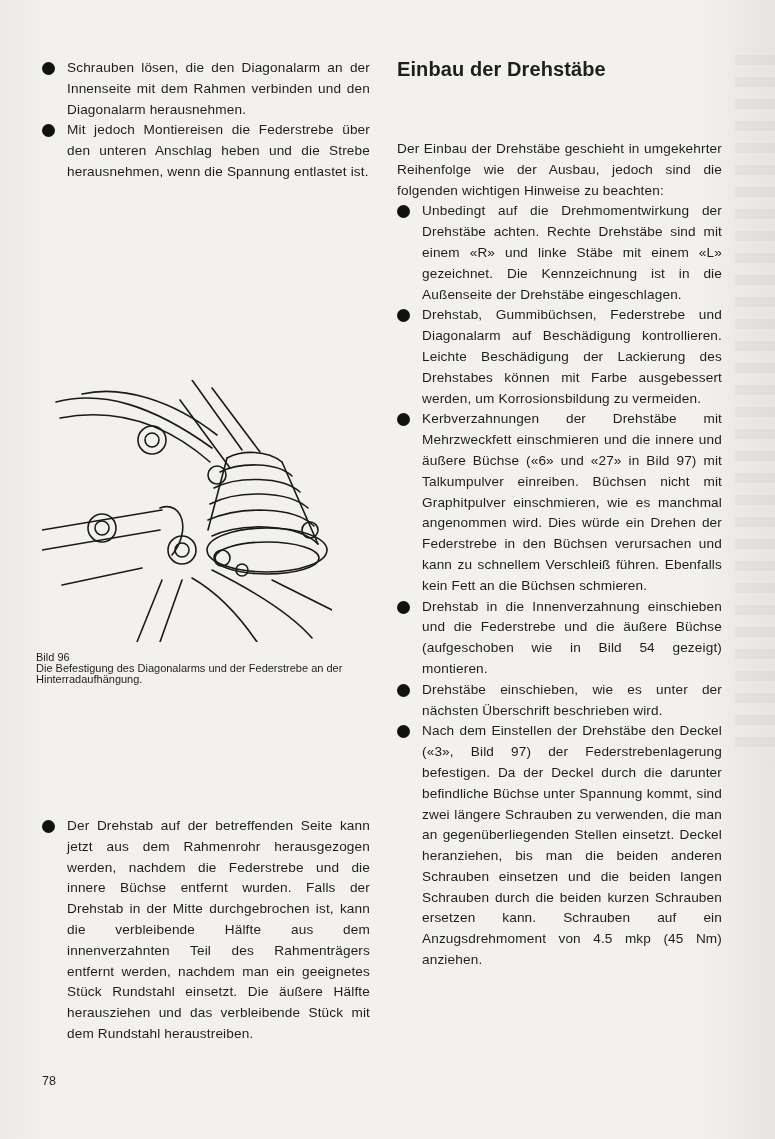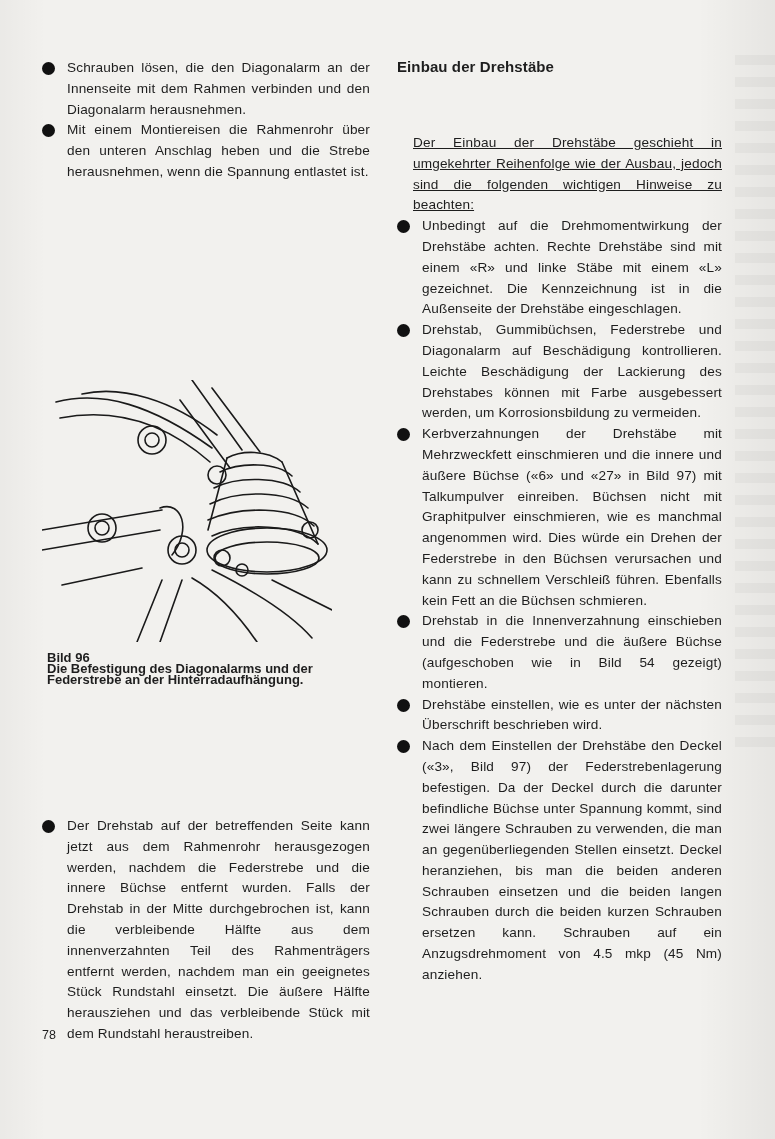--- a/index.html
+++ b/index.html
@@ -31,56 +31,56 @@
     letter-spacing: 0.15px;
   }
   .bullet .dot {
     position: absolute; left: 0; top: 4px;
     width: 13px; height: 13px; border-radius: 50%;
     background: #111;
   }
   .bullet p { margin: 0; }
 
   .heading {
-    font-size: 15px; font-weight: bold; margin: 0 0 0 0;
+    font-size: 20px; font-weight: bold; margin: 0 0 0 0;
     letter-spacing: 0.1px;
   }
   .intro {
     font-size: 13.6px; line-height: 20.8px; text-align: justify;
-    margin: 58px 0 0 16px; letter-spacing: 0.15px; text-decoration: underline;
+    margin: 58px 0 0 0; letter-spacing: 0.15px;
   }
 
   .figure {
     position: absolute; left: 42px; top: 380px; width: 290px; height: 262px;
   }
   .caption {
-    position: absolute; left: 47px; top: 652px; width: 330px;
-    font-size: 13px; line-height: 11.2px; font-weight: bold;
+    position: absolute; left: 36px; top: 652px; width: 330px;
+    font-size: 11px; line-height: 11.2px; font-weight: normal;
   }
   .caption div { margin: 0; }
 
   .page-number {
-    position: absolute; left: 42px; top: 1028px;
+    position: absolute; left: 42px; top: 1074px;
     font-size: 12.5px;
   }
 </style>
 </head>
 <body>
 
 <div class="page-shade"></div>
 <div class="bleed"></div>
 
 <div class="col-left">
   <div class="bullet">
     <span class="dot"></span>
     <p>Schrauben lösen, die den Diagonalarm an der Innenseite mit dem Rahmen verbinden und den Diagonalarm herausnehmen.</p>
   </div>
   <div class="bullet">
     <span class="dot"></span>
-    <p>Mit einem Montiereisen die Rahmenrohr über den unteren Anschlag heben und die Strebe herausnehmen, wenn die Spannung entlastet ist.</p>
+    <p>Mit jedoch Montiereisen die Federstrebe über den unteren Anschlag heben und die Strebe herausnehmen, wenn die Spannung entlastet ist.</p>
   </div>
 </div>
 
 <div class="figure">
   <svg width="290" height="262" viewBox="0 0 290 262" fill="none" stroke="#1a1a1a" stroke-width="1.6" stroke-linecap="round">
 
     <path d="M14 22 C60 10, 110 25, 170 68"></path>
     <path d="M18 38 C70 28, 120 40, 168 82"></path>
     <path d="M40 14 C80 5, 130 20, 175 55"></path>
 
@@ -150,21 +150,21 @@
   <div class="bullet">
     <span class="dot"></span>
     <p>Kerbverzahnungen der Drehstäbe mit Mehrzweckfett einschmieren und die innere und äußere Büchse («6» und «27» in Bild 97) mit Talkumpulver einreiben. Büchsen nicht mit Graphitpulver einschmieren, wie es manchmal angenommen wird. Dies würde ein Drehen der Federstrebe in den Büchsen verursachen und kann zu schnellem Verschleiß führen. Ebenfalls kein Fett an die Büchsen schmieren.</p>
   </div>
   <div class="bullet">
     <span class="dot"></span>
     <p>Drehstab in die Innenverzahnung einschieben und die Federstrebe und die äußere Büchse (aufgeschoben wie in Bild 54 gezeigt) montieren.</p>
   </div>
   <div class="bullet">
     <span class="dot"></span>
-    <p>Drehstäbe einstellen, wie es unter der nächsten Überschrift beschrieben wird.</p>
+    <p>Drehstäbe einschieben, wie es unter der nächsten Überschrift beschrieben wird.</p>
   </div>
   <div class="bullet">
     <span class="dot"></span>
     <p>Nach dem Einstellen der Drehstäbe den Deckel («3», Bild 97) der Federstrebenlagerung befestigen. Da der Deckel durch die darunter befindliche Büchse unter Spannung kommt, sind zwei längere Schrauben zu verwenden, die man an gegenüberliegenden Stellen einsetzt. Deckel heranziehen, bis man die beiden anderen Schrauben einsetzen und die beiden langen Schrauben durch die beiden kurzen Schrauben ersetzen kann. Schrauben auf ein Anzugsdrehmoment von 4.5 mkp (45 Nm) anziehen.</p>
   </div>
 </div>
 
 <div class="page-number">78</div>
 
 </body></html>

